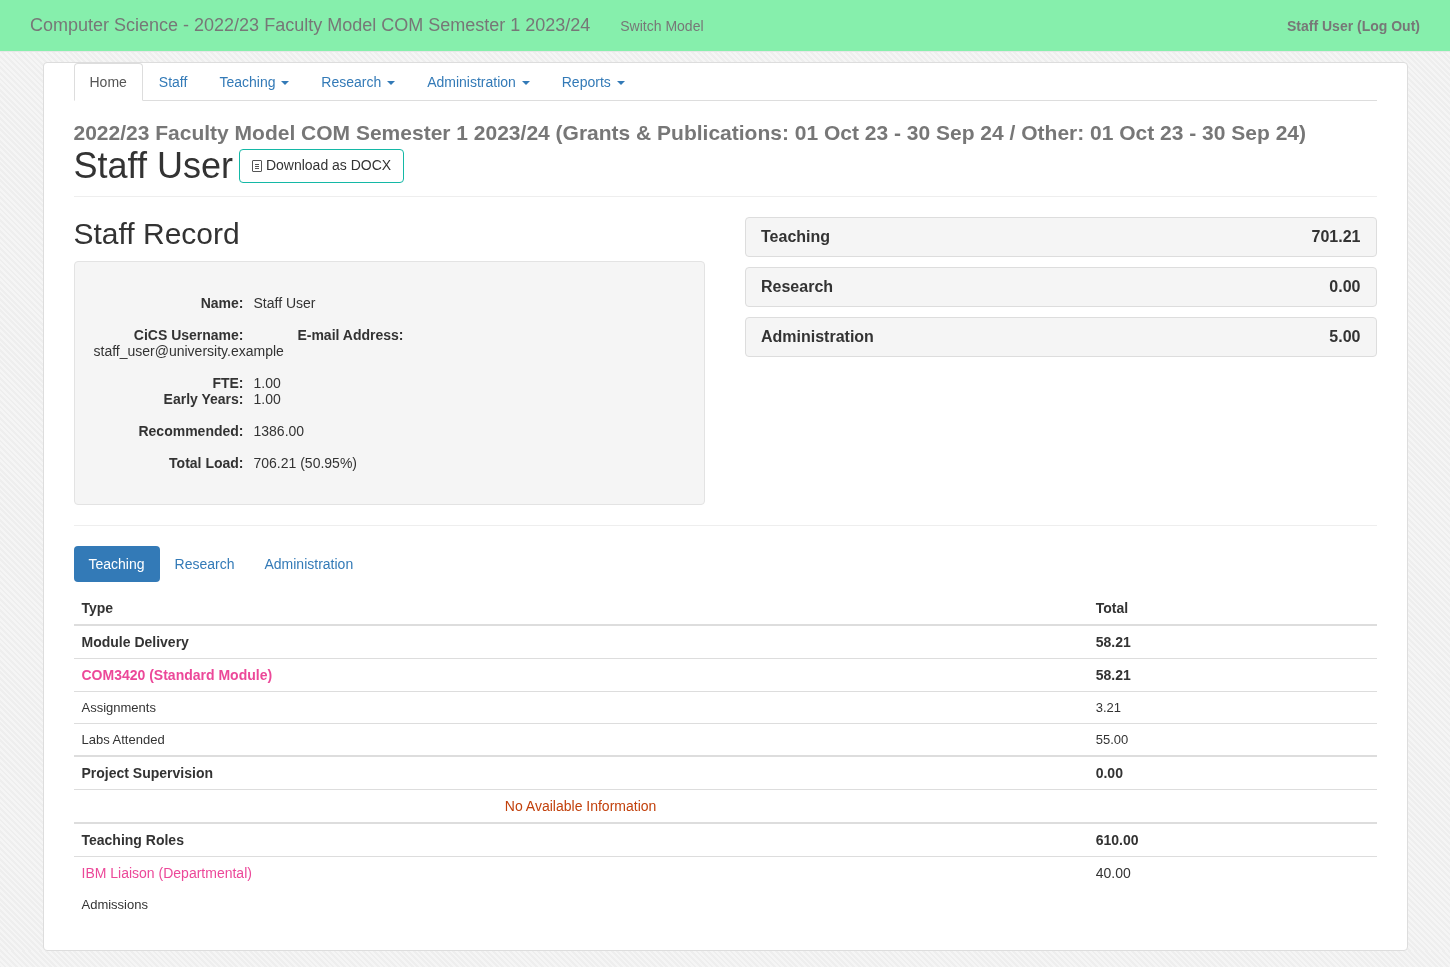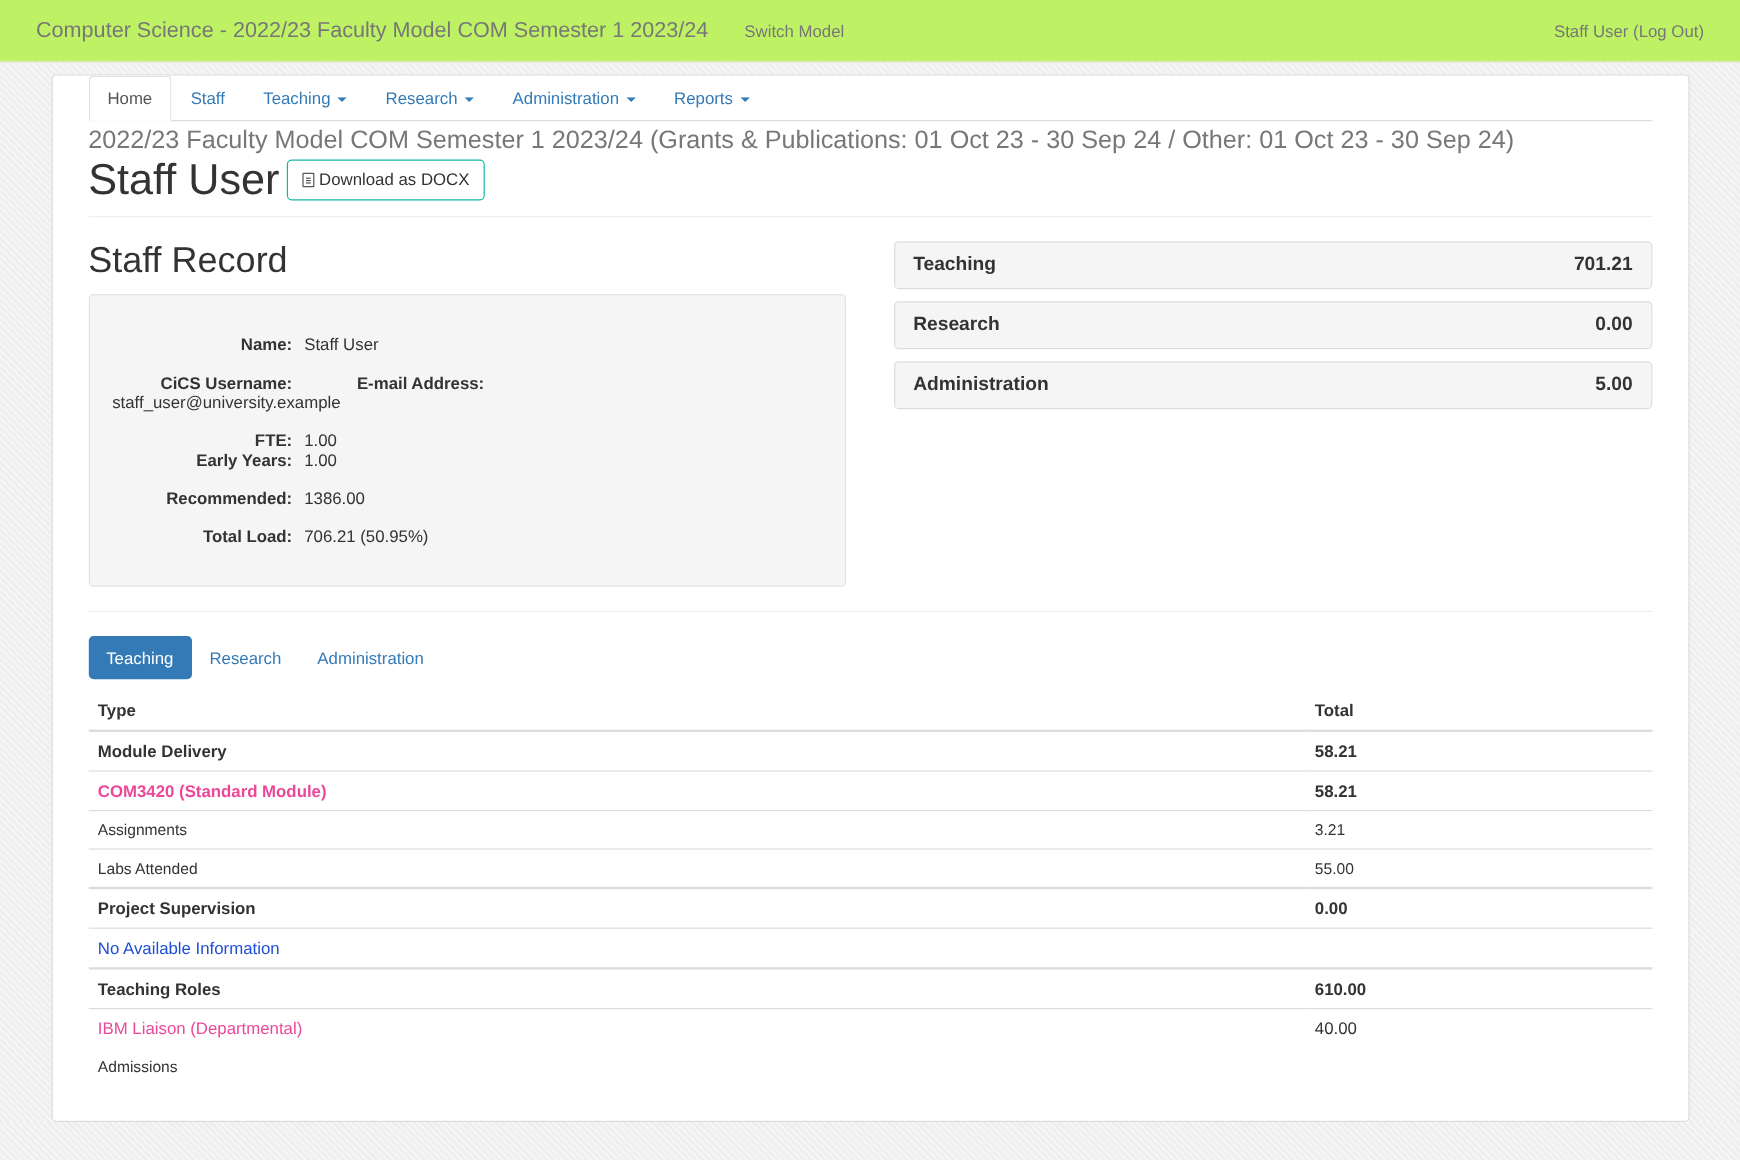--- a/index.html
+++ b/index.html
@@ -4,21 +4,21 @@
 <style>
   * { box-sizing: border-box; }
   body {
     margin: 0;
     font-family: "Helvetica Neue", Helvetica, Arial, sans-serif;
     font-size: 14px;
     color: #333;
     background: repeating-linear-gradient(45deg, #eee 0, #eee 2px, #f5f5f5 2px, #f5f5f5 4px);
   }
   .topbar {
-    background: #bef264;
+    background: #86efac;
     border-bottom: 1px solid #e7e7e7;
     min-height: 50px;
     padding: 0 15px;
     display: flex;
     align-items: center;
   }
   .topbar .brand {
     font-size: 18px;
     color: #777;
     padding: 15px;
@@ -26,20 +26,21 @@
   .topbar .switch {
     color: #777;
     padding: 15px;
     cursor: pointer;
   }
   .topbar .spacer { flex: 1; }
   .topbar .userlink {
     color: #777;
     padding: 15px;
     cursor: pointer;
+    font-weight: bold;
   }
   .container {
     max-width: 1365px;
     margin: 10px auto 0 auto;
     background: #fff;
     padding: 0 30px 30px 30px;
     border-radius: 4px;
     border: 1px solid #ddd;
   }
   .nav-tabs {
@@ -69,23 +70,23 @@
     width: 0; height: 0;
     margin-left: 2px;
     vertical-align: middle;
     border-top: 4px dashed;
     border-right: 4px solid transparent;
     border-left: 4px solid transparent;
   }
   .subheading {
     color: #777;
     font-size: 21px;
-    margin-top: 4px;
+    margin-top: 20px;
     margin-bottom: 0;
-    font-weight: 400;
+    font-weight: 700;
   }
   .page-header {
     display: flex;
     align-items: center;
     gap: 6px;
     border-bottom: 1px solid #eee;
     padding-bottom: 9px;
     margin-bottom: 20px;
   }
   .page-header h1 {
@@ -159,21 +160,21 @@
   table { width: 100%; border-collapse: collapse; }
   table th, table td {
     padding: 8px;
     border-top: 1px solid #ddd;
     text-align: left;
   }
   table thead th { border-top: none; border-bottom: 2px solid #ddd; }
   .text-right { text-align: left; }
   .bold-row td { font-weight: 700; border-top: 2px solid #ddd; }
   .link-row td a { color: #ec4899; text-decoration: none; font-weight: 700; cursor: pointer; }
-  .muted-row td { color: #1d4ed8; }
+  .muted-row td { color: #c2410c; text-align: center; }
   .sub-row td:first-child { font-size: 13px; }
   .sub-row td:last-child { font-size: 13px; }
   .doc-icon {
     display: inline-block;
     width: 10px; height: 12px;
     border: 1px solid #555;
     border-radius: 1px;
     position: relative;
   }
   .doc-icon::after {

